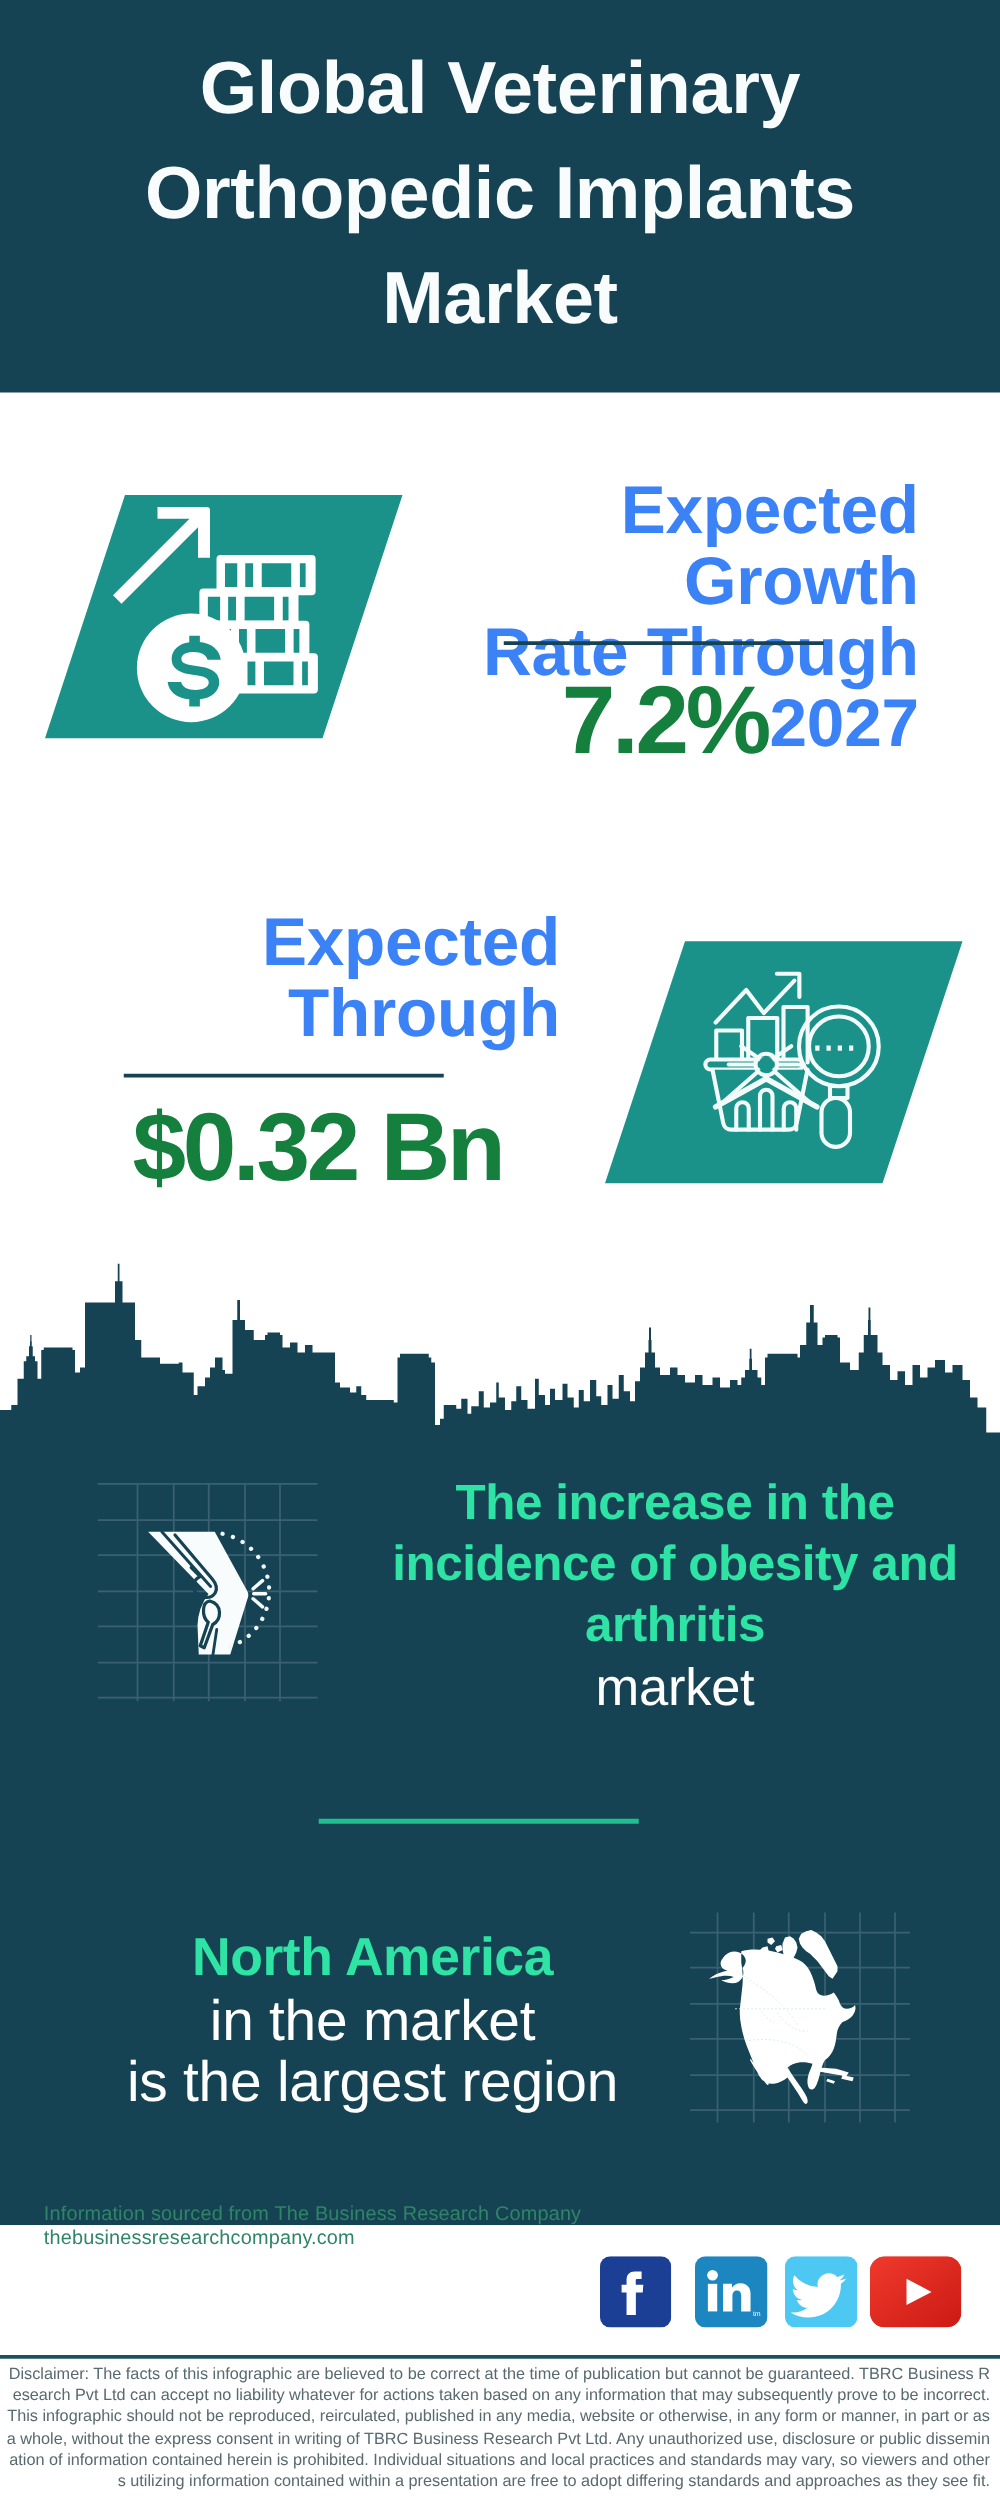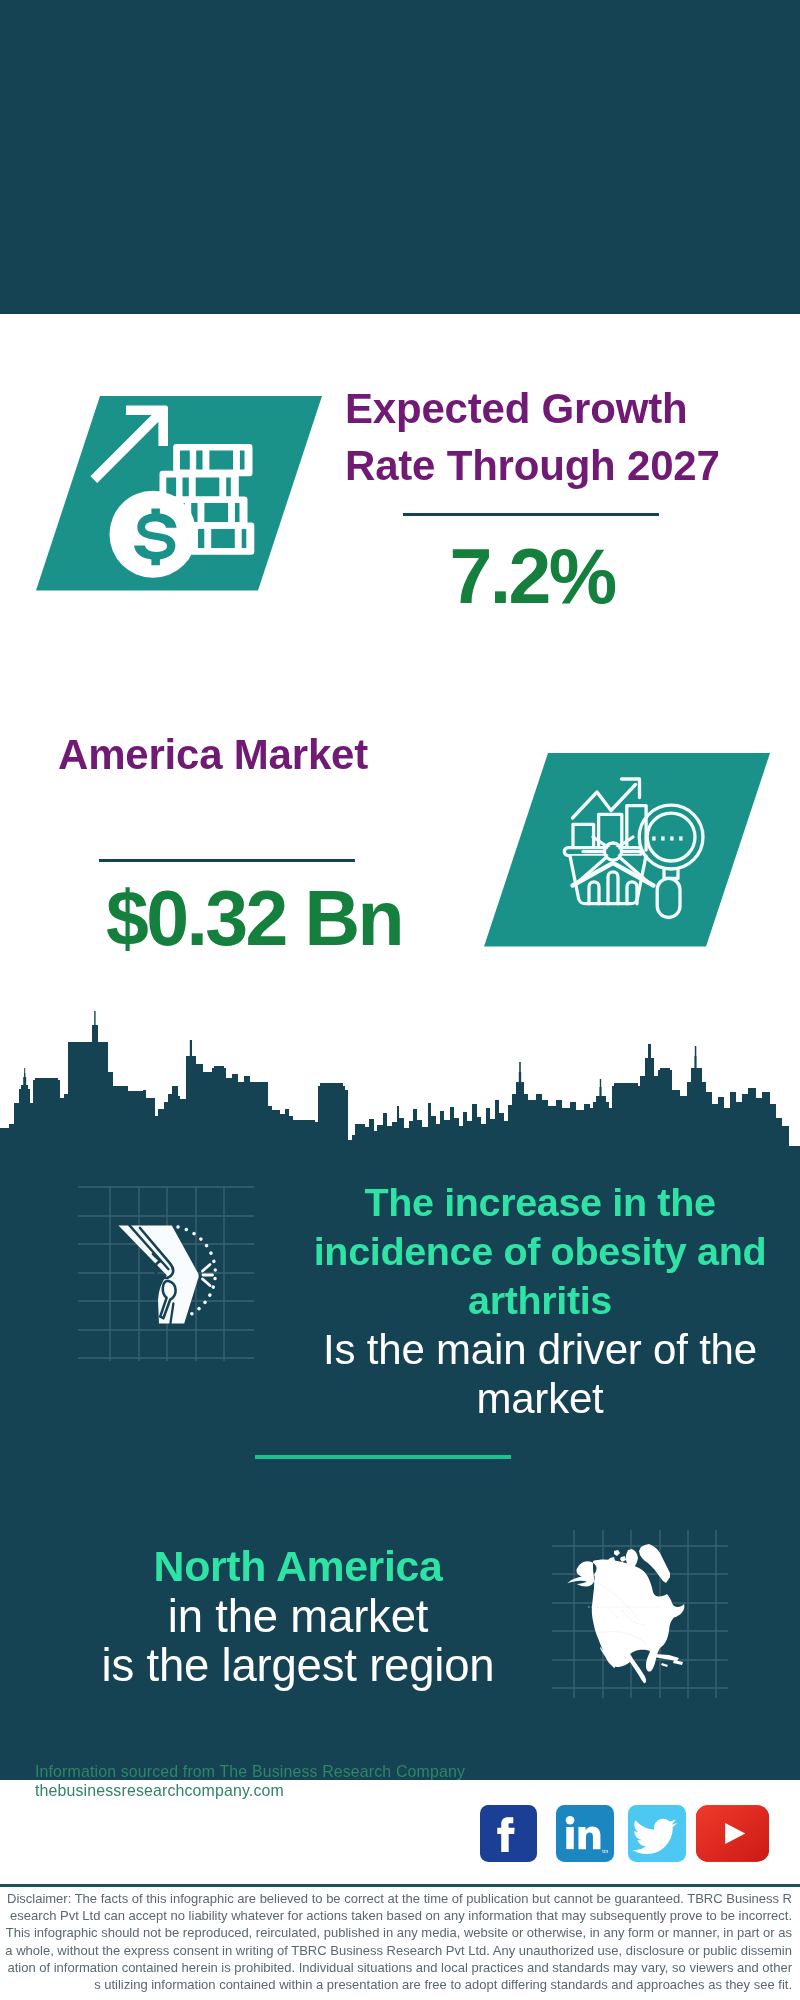--- a/index.html
+++ b/index.html
@@ -4,41 +4,46 @@
 <title>Infographic</title>
 <style>
   html,body{margin:0;padding:0;}
   body{width:800px;height:2000px;background:#ffffff;font-family:"Liberation Sans",sans-serif;overflow:hidden;}
   .page{position:relative;width:800px;height:2000px;background:#ffffff;}
 
   
   .header{position:absolute;left:0;top:0;width:800px;height:314px;background:#164354;}
   .header-title{position:absolute;left:0;top:28px;width:800px;text-align:center;color:#f9fcfc;
      font-size:59px;font-weight:bold;line-height:84px;letter-spacing:-0.3px;}
-  .stat-head{position:absolute;color:#701a75;font-size:42px;font-weight:bold;line-height:57px;text-align:left;letter-spacing:-0.2px;}
+  .stat-head{position:absolute;color:#3b82f6;font-size:54px;font-weight:bold;line-height:57px;text-align:right;letter-spacing:-0.2px;}
   .stat-rule{position:absolute;height:3px;background:#164354;}
   .stat-value{position:absolute;color:#15803d;font-size:77px;font-weight:bold;text-align:center;line-height:80px;letter-spacing:-2.6px;}
   .mint{color:#2ee3a4;}
   .white{color:#ffffff;}
   .driver-text{position:absolute;text-align:center;font-size:39.5px;line-height:49px;letter-spacing:-0.35px;}
   .bold{font-weight:bold;}
   .driver-text .white{font-size:42px;letter-spacing:-0.2px;}
   #region-text .white{font-size:45.5px;}
   .divider-mint{position:absolute;height:4px;background:#1fbf8f;}
   .src-text{position:absolute;color:#2f8565;font-size:15.9px;line-height:19px;letter-spacing:0.15px;}
   .social-link{position:absolute;display:block;width:62px;height:62px;text-decoration:none;}
   .foot-rule{position:absolute;left:0;top:1884px;width:800px;height:3px;background:#1d5062;}
   .disclaimer{position:absolute;left:3px;top:1890px;width:789px;color:#58696f;font-size:13px;line-height:17.2px;text-align:right;word-break:break-all;}
 </style>
 </head>
 <body>
 
 <div class="page">
 
   <div class="header"></div>
+  <div class="header-title">
+    <div>Global Veterinary</div>
+    <div>Orthopedic Implants</div>
+    <div>Market</div>
+  </div>
 
   <div class="stat-block">
     <svg class="para-svg" width="300" height="210" viewBox="0 0 300 210" style="position:absolute;left:30px;top:390px;">
       <polygon points="70,6 292,6 228,200.5 6,200.5" fill="#1a928a"></polygon>
       <g fill="#ffffff">
         <path d="M96 15.6 h39.5 a2.5 2.5 0 0 1 2.5 2.5 v38 h-9.6 v-24.3 l-61.2 61.2 -6.8 -6.8 61.2 -61.2 h-25.6 z"></path>
         <path d="M146.4 54.0 h72.9 a3.2 3.2 0 0 1 3.2 3.2 v25.8 a3.2 3.2 0 0 1 -3.2 3.2 h-72.9 a3.2 3.2 0 0 1 -3.2 -3.2 v-25.8 a3.2 3.2 0 0 1 3.2 -3.2 z M150.0 60.6 v19.0 h9.8 v-19.0 z M166.2 60.6 v19.0 h6.3 v-19.0 z M179.4 60.6 v19.0 h23.6 v-19.0 z M209.9 60.6 v19.0 h4.6 v-19.0 z" fill-rule="evenodd"></path>
         <path d="M132.7 80.8 h72.9 a3.2 3.2 0 0 1 3.2 3.2 v25.8 a3.2 3.2 0 0 1 -3.2 3.2 h-72.9 a3.2 3.2 0 0 1 -3.2 -3.2 v-25.8 a3.2 3.2 0 0 1 3.2 -3.2 z M136.3 87.4 v19.0 h9.8 v-19.0 z M152.5 87.4 v19.0 h6.3 v-19.0 z M165.7 87.4 v19.0 h23.6 v-19.0 z M196.2 87.4 v19.0 h4.6 v-19.0 z" fill-rule="evenodd"></path>
         <path d="M141.4 106.5 h72.9 a3.2 3.2 0 0 1 3.2 3.2 v25.8 a3.2 3.2 0 0 1 -3.2 3.2 h-72.9 a3.2 3.2 0 0 1 -3.2 -3.2 v-25.8 a3.2 3.2 0 0 1 3.2 -3.2 z M145.0 113.1 v19.0 h9.8 v-19.0 z M161.2 113.1 v19.0 h6.3 v-19.0 z M174.4 113.1 v19.0 h23.6 v-19.0 z M204.9 113.1 v19.0 h4.6 v-19.0 z" fill-rule="evenodd"></path>
         <path d="M148.2 132.5 h72.9 a3.2 3.2 0 0 1 3.2 3.2 v25.8 a3.2 3.2 0 0 1 -3.2 3.2 h-72.9 a3.2 3.2 0 0 1 -3.2 -3.2 v-25.8 a3.2 3.2 0 0 1 3.2 -3.2 z M151.8 139.1 v19.0 h9.8 v-19.0 z M168.0 139.1 v19.0 h6.3 v-19.0 z M181.2 139.1 v19.0 h23.6 v-19.0 z M211.7 139.1 v19.0 h4.6 v-19.0 z" fill-rule="evenodd"></path>
@@ -49,21 +54,21 @@
     <div class="stat-head" style="left:345px;top:380px;width:390px;">
       <div>Expected Growth</div>
       <div>Rate Through 2027</div>
     </div>
     <div class="stat-rule" style="left:403px;top:513px;width:256px;"></div>
     <div class="stat-value" style="left:337px;top:536px;width:390px;">7.2%</div>
   </div>
 
   <div class="stat-block">
     <div class="stat-head" style="left:58px;top:726px;width:390px;">
-      <div>America Market</div>
+      <div>Expected Through</div>
     </div>
     <div class="stat-rule" style="left:99px;top:859px;width:256px;"></div>
     <div class="stat-value" style="left:59px;top:878px;width:390px;">$0.32 Bn</div>
     <svg class="para-svg" width="300" height="210" viewBox="0 0 300 210" style="position:absolute;left:478px;top:747px;">
       <polygon points="70,6 292,6 228,199.5 6,199.5" fill="#1a928a"></polygon>
       <g fill="none" stroke="#f2fbfa" stroke-width="3.3" stroke-linecap="round" stroke-linejoin="round">
         <path d="M94.5 71 L119 45 L133 63.5 L157.5 37.5"></path>
         <path d="M143.5 32 H161.5 V50.5"></path>
         <path d="M95 103 V77.4 H115.6 V103"></path>
         <path d="M120.6 103 V67.4 H143.8 V103"></path>
@@ -135,21 +140,20 @@
     <g stroke="#f8fcfc" stroke-width="2.8" stroke-linecap="round" fill="none">
       <path d="M98 44.5 L90.5 51"></path>
       <path d="M100.5 55 L91 55"></path>
       <path d="M98 65.5 L90.5 59"></path>
     </g>
   </svg>
   <div class="driver-text" style="left:290px;top:1178px;width:500px;">
     <div class="mint bold">The increase in the</div>
     <div class="mint bold">incidence of obesity and</div>
     <div class="mint bold">arthritis</div>
-    <div class="white">Is the main driver of the</div>
     <div class="white">market</div>
   </div>
   <svg width="180" height="180" viewBox="0 0 180 180" style="position:absolute;left:552px;top:1522px;">
     <g stroke="#3a6072" stroke-width="1.4" fill="none">
       <path d="M0 24 H176"></path>
         <path d="M0 52 H176"></path>
         <path d="M0 81 H176"></path>
         <path d="M0 109 H176"></path>
       <path d="M0 138 H176"></path>
         <path d="M0 166 H176"></path>

